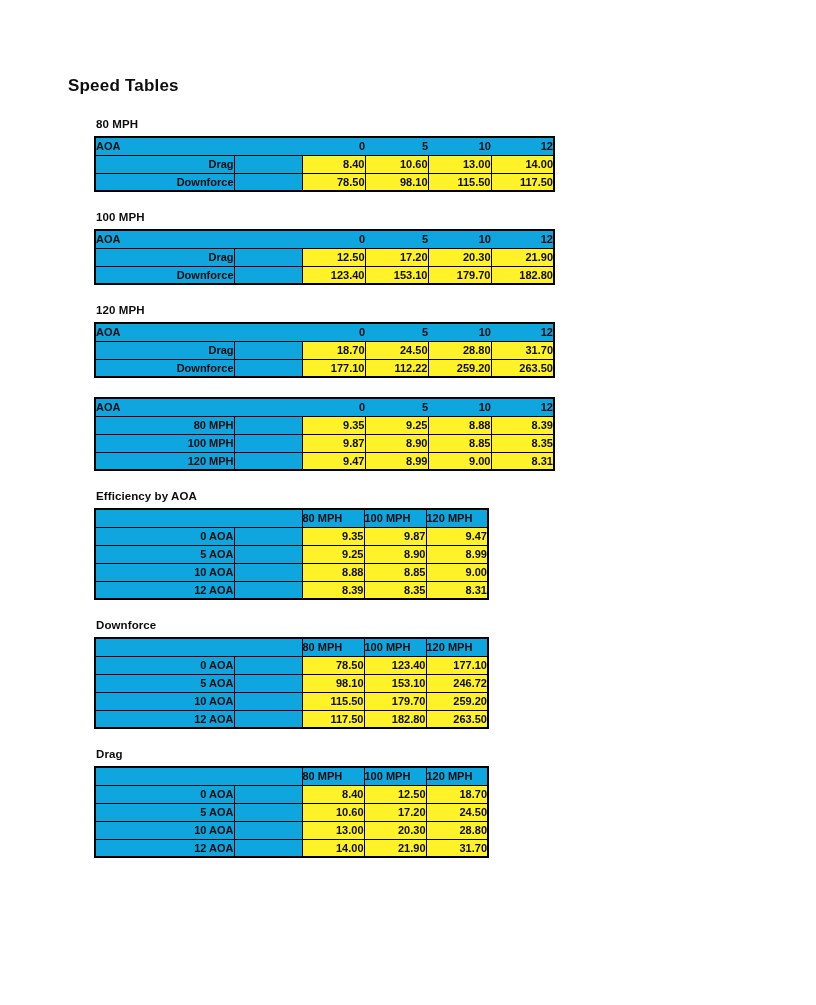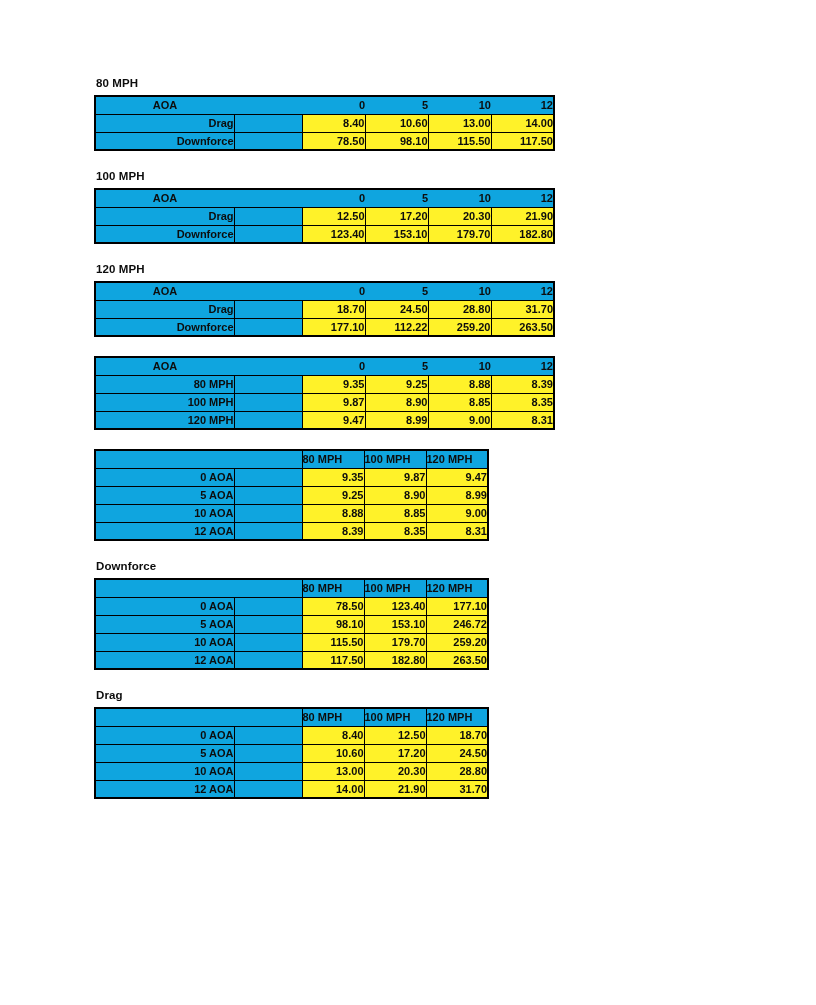--- a/index.html
+++ b/index.html
@@ -38,21 +38,21 @@
     font-size:11px;
     font-weight:700;
     color:var(--txt);
     padding:0;
     white-space:nowrap;
     overflow:hidden;
     box-sizing:border-box;
   }
   
   tr.hdr-aoa td{background:var(--hdr);border:none;}
-  td.corner{text-align:center;padding-right:4px;}
+  td.corner{text-align:left;padding-right:4px;}
   td.hnum{text-align:right;padding-right:5px;}
   
   td.corner-wide{background:var(--hdr);border:none;}
   td.hmph{
     background:var(--hdr);
     border:1.5px solid var(--grid);
     text-align:left;padding-left:3px;
   }
   
   td.rlabel{
@@ -64,20 +64,21 @@
   td.val{
     background:var(--val);
     border:1.5px solid var(--grid);
     text-align:right;padding-right:5px;
   }
 </style>
 </head>
 <body>
 
 <div class="page">
+  <h1 class="doc-title">Speed Tables</h1>
   <div id="sections">
       <div class="section">
         <div class="section-label">80 MPH</div>
         <table class="data-table">
           <colgroup>
             <col style="width: 139px;">
             <col style="width: 68px;">
             <col style="width: 63px;">
             <col style="width: 63px;">
             <col style="width: 63px;">
@@ -229,20 +230,21 @@
               <td class="rblank"></td>
               <td class="val">9.47</td>
               <td class="val">8.99</td>
               <td class="val">9.00</td>
               <td class="val">8.31</td>
             </tr>
           </tbody>
         </table>
       </div>
       <div class="section">
+        <div class="section-label">Efficiency by AOA</div>
         <table class="data-table">
           <colgroup>
             <col style="width: 139px;">
             <col style="width: 68px;">
             <col style="width: 62px;">
             <col style="width: 62px;">
             <col style="width: 62px;">
           </colgroup>
           <tbody>
             <tr class="hdr-mph">

